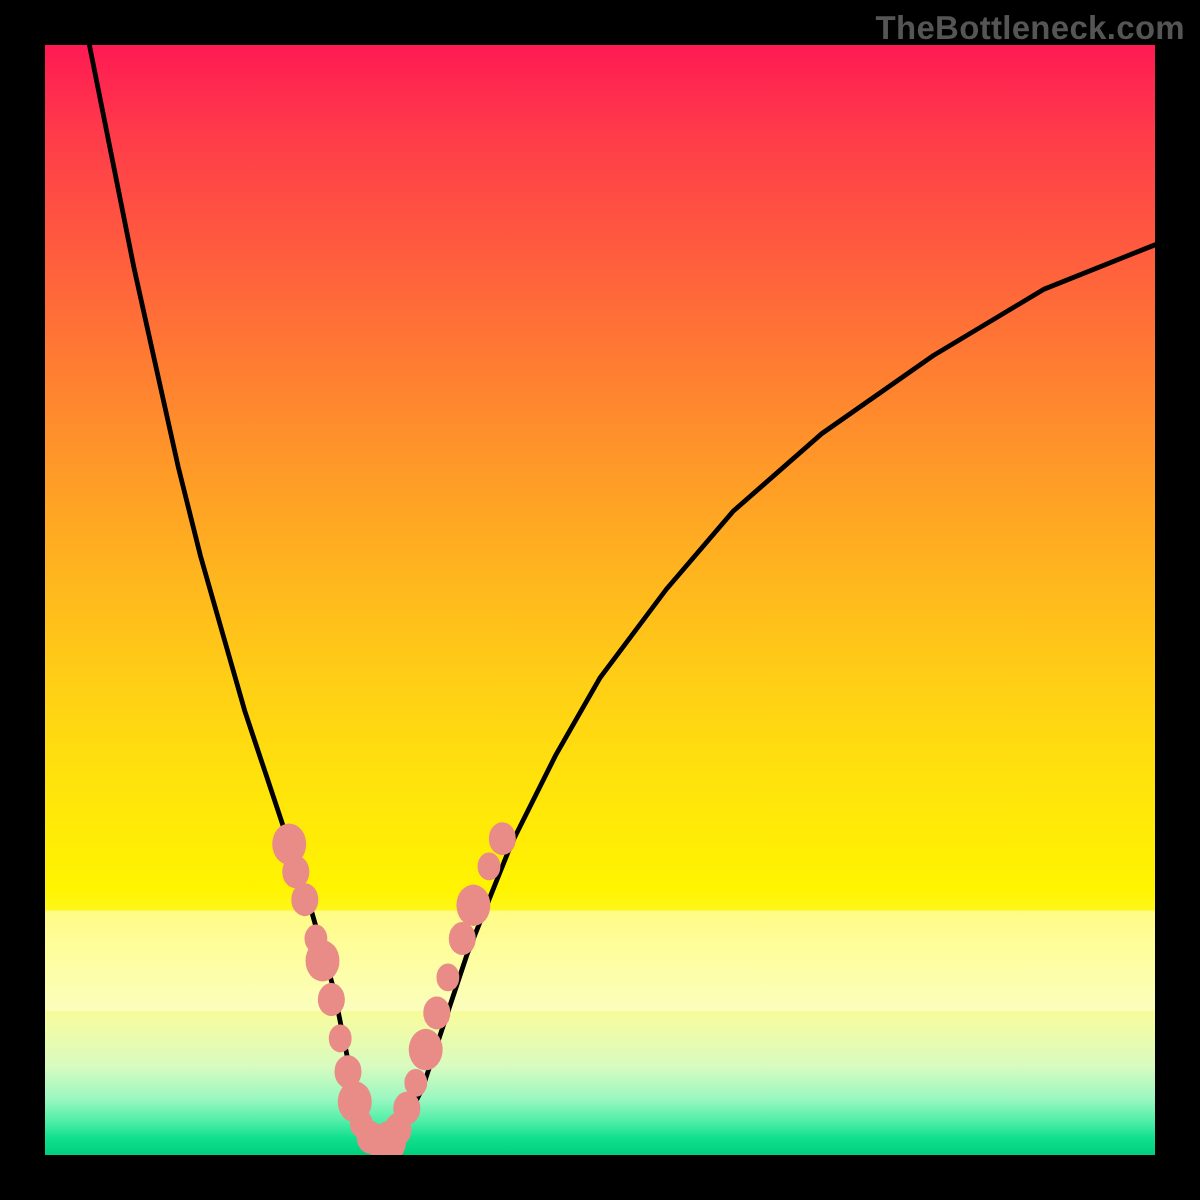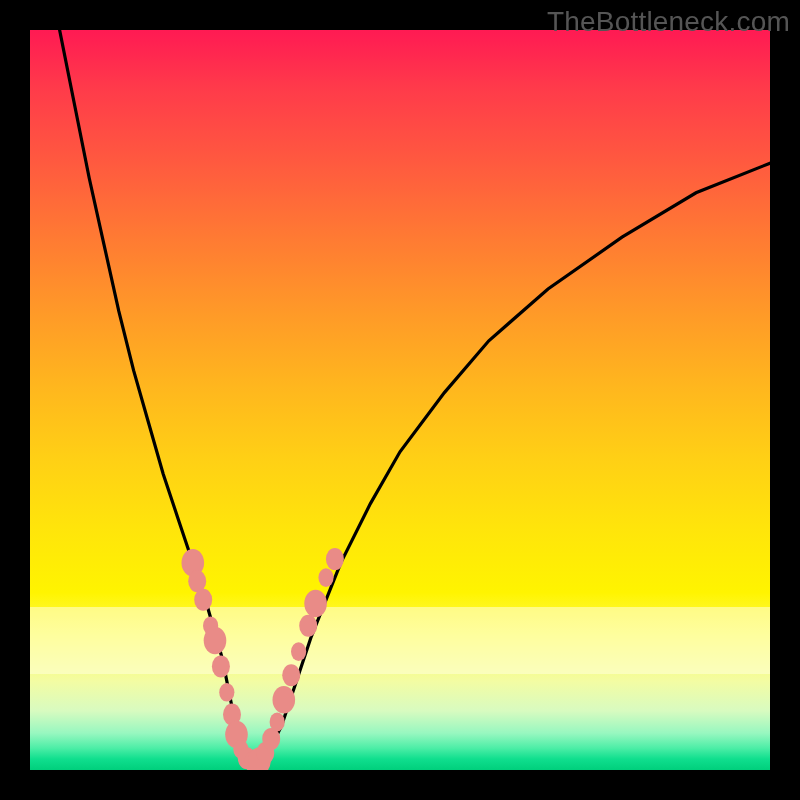--- a/index.html
+++ b/index.html
@@ -61,22 +61,22 @@
     position: absolute;
     left: 0; top: 0;
     width: 740px;
     height: 740px;
   }
   .watermark {
     position: absolute;
     top: 6px;
     right: 10px;
     color: #555;
-    font-size: 28px;
-    font-weight: 400;
+    font-size: 22px;
+    font-weight: 700;
     letter-spacing: 0.2px;
   }
 </style>
 </head>
 <body>
 
 <div class="frame">
   <div class="plot-area">
     <div class="gradient-bg"></div>
     <div class="pale-band"></div>

